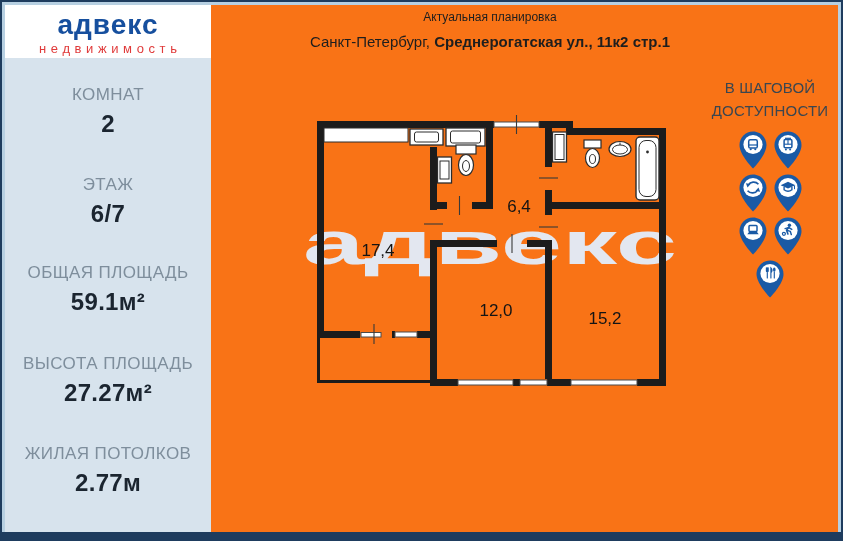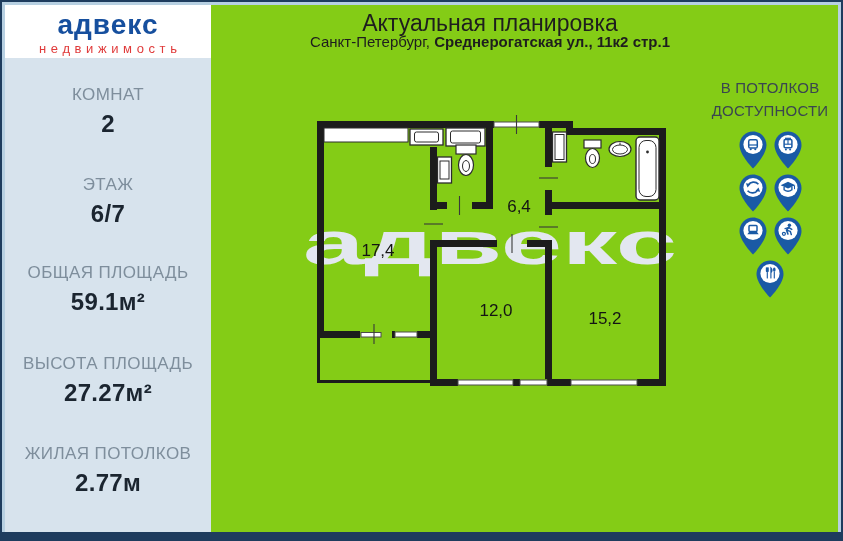--- a/index.html
+++ b/index.html
@@ -1,36 +1,36 @@
 <!DOCTYPE html>
 <html><head>
 <meta charset="utf-8">
 <style>
   html,body { margin:0; padding:0; background:#e8e8e8; }
   .page {
-    position:relative; width:843px; height:541px; background:#84cc16;
+    position:relative; width:843px; height:541px; background:#f97316;
     font-family:"Liberation Sans","DejaVu Sans",sans-serif; overflow:hidden;
     margin:0 auto;
   }
   
   .frame-outer { position:absolute; inset:0; border:2px solid #1e3c5e; pointer-events:none; z-index:60; }
   .frame-inner { position:absolute; inset:2px; border:3px solid #b7d0e2; pointer-events:none; z-index:59; }
   .bottom-bar { position:absolute; left:2px; right:2px; bottom:2px; height:7px; background:#1e3c5e; z-index:61; }
 
   
   .sidebar { position:absolute; left:5px; top:5px; width:206px; height:529px; background:#d7e3ed; }
   .logo-box { position:absolute; left:0; top:0; width:206px; height:53px; background:#ffffff; text-align:center; }
   .logo-brand { margin-top:6px; font-size:28px; font-weight:800; color:#164f9e; letter-spacing:1px; line-height:1; }
   .logo-sub { margin-top:2px; font-size:13px; font-weight:500; color:#e03a3a; letter-spacing:4.6px; text-indent:4.6px; }
   .stat { position:absolute; left:0; width:100%; text-align:center; }
   .stat-label { font-size:17px; color:#7e8e9c; letter-spacing:0.4px; }
   .stat-value { font-size:24px; font-weight:700; color:#1b2530; margin-top:5px; letter-spacing:0.3px; }
 
   
-  .hdr1 { position:absolute; left:230px; top:10px; width:520px; text-align:center; font-size:23px; color:#1e1e1e; }
+  .hdr1 { position:absolute; left:230px; top:10px; width:520px; text-align:center; font-size:12px; color:#1e1e1e; }
   .hdr2 { position:absolute; left:225px; top:33px; width:530px; text-align:center; font-size:15px; color:#1e1e1e; }
   .hdr2 b { font-weight:700; }
 
   
   .nearby { position:absolute; left:700px; top:76px; width:140px; display:flex; flex-direction:column; align-items:center; }
   .nearby-title { font-size:15px; line-height:23px; font-weight:500; color:#3a4650; text-align:center; letter-spacing:0.2px; }
   .pin-rows { margin-top:8px; display:flex; flex-direction:column; gap:3px; align-items:center; }
   .pin-row { display:flex; gap:3px; justify-content:center; }
   .pin { width:32px; height:40px; display:block; }
 
@@ -172,21 +172,21 @@
     </g>
 
     <text class="room-label" x="78" y="144" text-anchor="middle">17,4</text>
     <text class="room-label" x="219" y="100" text-anchor="middle">6,4</text>
     <text class="room-label" x="196" y="204" text-anchor="middle">12,0</text>
     <text class="room-label" x="305" y="212" text-anchor="middle">15,2</text>
   </svg>
 
   <div class="nearby">
     <div class="nearby-title">
-      <div>В ПОТОЛКОВ</div>
+      <div>В ШАГОВОЙ</div>
       <div>ДОСТУПНОСТИ</div>
     </div>
     <div class="pin-rows">
       <div class="pin-row">
         <svg class="pin" viewBox="0 0 32 40">
           <path d="M16,1.5 C8.5,1.5 2.5,7.5 2.5,15 C2.5,25 16,38.5 16,38.5 C16,38.5 29.5,25 29.5,15 C29.5,7.5 23.5,1.5 16,1.5 Z" fill="#1a5aa5"></path>
           <circle cx="16" cy="14.5" r="9.6" fill="#ffffff"></circle>
           <g stroke="#1a5aa5" fill="none">
               <rect x="11.7" y="9.8" width="8.6" height="8.2" rx="1.6" stroke-width="1.5"></rect>
               <line x1="11.7" y1="15" x2="20.3" y2="15" stroke-width="1.2"></line>

